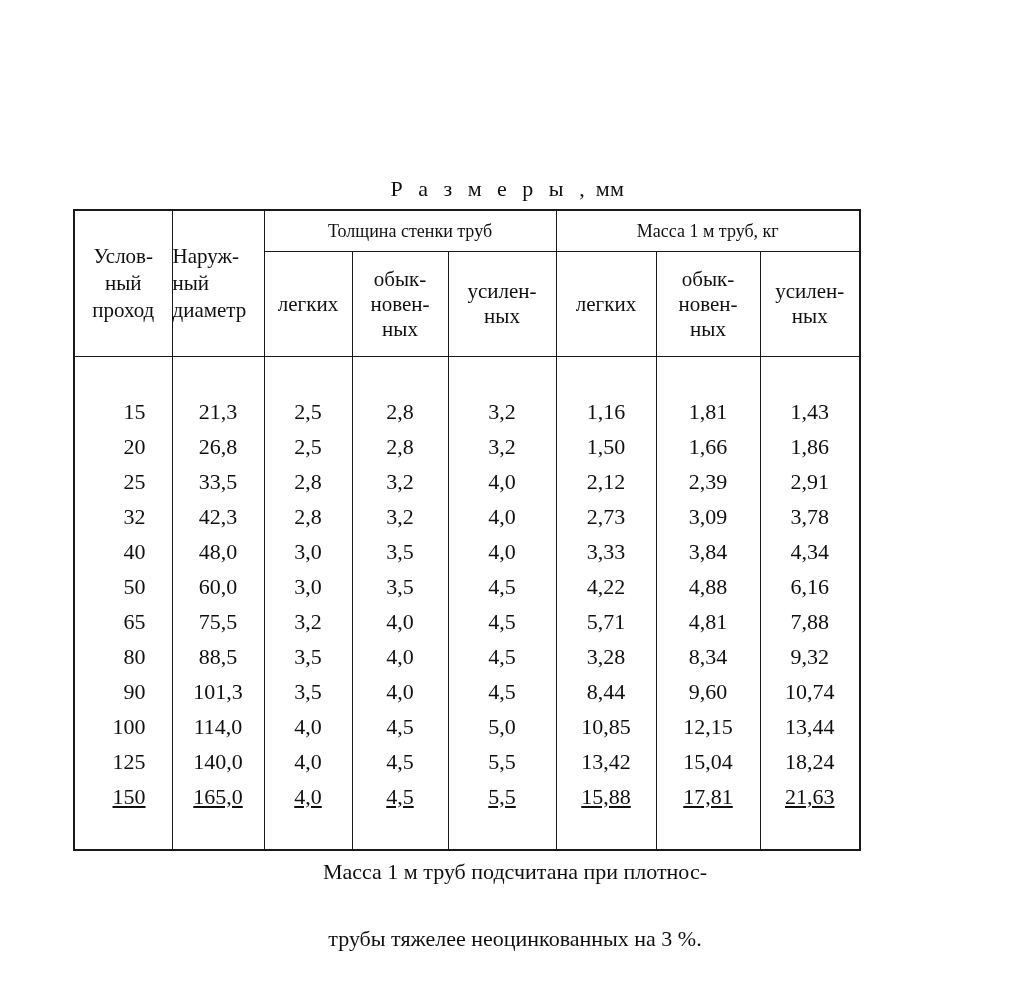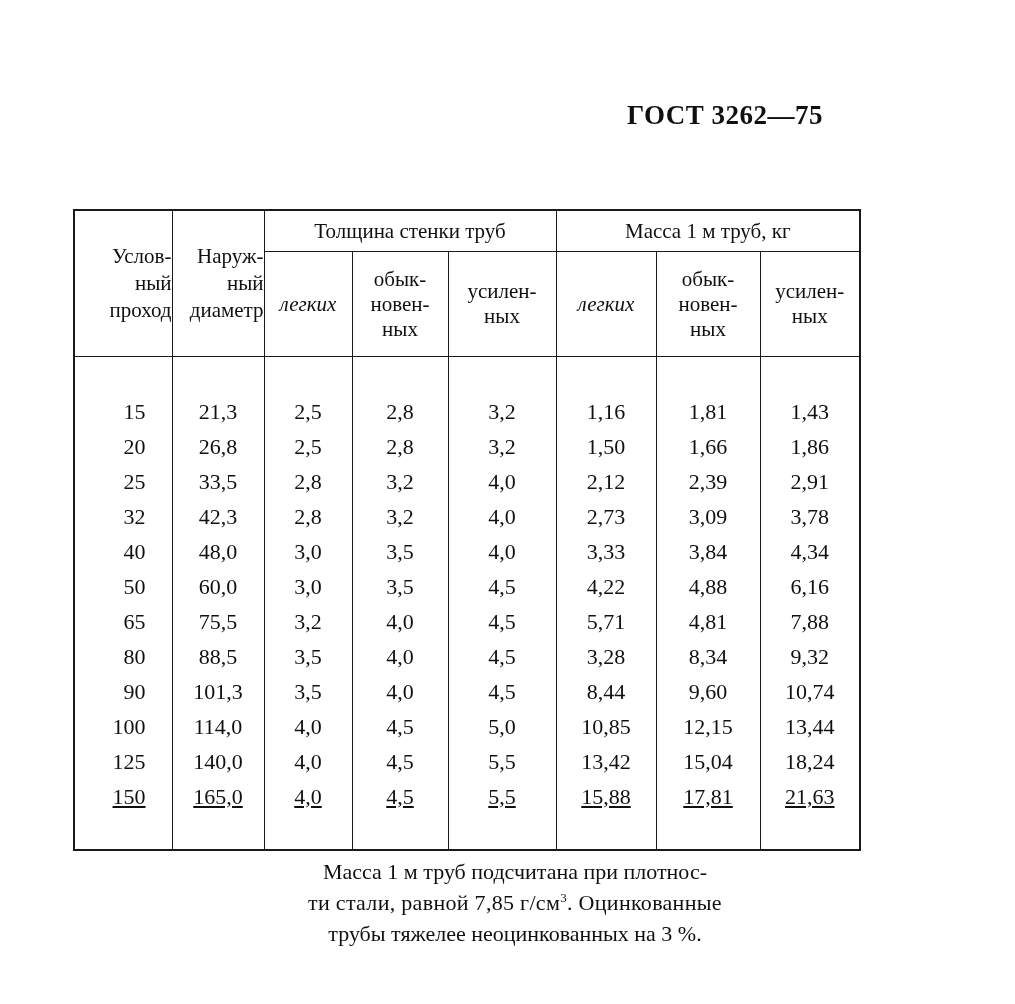--- a/index.html
+++ b/index.html
@@ -60,45 +60,44 @@
     font-weight: normal;
     vertical-align: middle;
     background: #fff;
   }
   
   table.dims {
     border: 2px solid #1a1a1a;
   }
   .hdr-group {
     text-align: center;
-    font-size: 21px;
+    font-size: 18px;
     height: 40px;
     padding: 4px 2px;
     margin-left: 28px;
   }
   .hdr-sub {
     text-align: center;
     font-size: 21px;
     height: 104px;
     padding: 4px 4px 8px 4px;
     vertical-align: bottom;
   }
   .hdr-sub.mid {
     vertical-align: middle;
-    font-style: italic;
   }
   .hdr-tall {
-    text-align: right;
+    text-align: center;
     font-size: 21px;
     padding: 8px 10px;
     vertical-align: middle;
     line-height: 1.28;
   }
   .hdr-tall.c2 {
-    text-align: right;
+    text-align: left;
   }
   .spacer-row td {
     height: 22px;
     border-top: 2px solid #1a1a1a;
     border-bottom: none;
   }
   tbody.data td {
     height: 35px;
     text-align: center;
     font-size: 22px;
@@ -130,34 +129,37 @@
     line-height: 1.42;
     text-align: justify;
     text-align-last: center;
   }
   .note .ln {
     display: block;
     white-space: nowrap;
   }
   .note .ln.l1 { text-align: center; }
   .note .ln.l2 { text-align: center; letter-spacing: 0.3px;}
-  .note .ln.l3 { text-align: center; }
+  .note .ln.l3 { text-align: center; margin-top: 36px; }
   sup.small {
     font-size: 13px;
     vertical-align: super;
   }
   .bind-inline { display: inline; }
 </style>
 </head>
 <body>
 
 <div class="page">
 
-  <div class="doc-title">ГОСТ 3262—75</div>
-
+
+  <div class="table-caption">
+    <span class="sp">Р а з м е р ы ,</span>
+    <span>мм</span>
+  </div>
 
   <div class="table-wrap">
     <table class="dims">
       <colgroup>
         <col style="width:98px">
         <col style="width:92px">
         <col style="width:88px">
         <col style="width:96px">
         <col style="width:108px">
         <col style="width:100px">
@@ -344,17 +346,16 @@
           <td></td>
           <td></td>
           <td></td>
         </tr>
       </tbody>
     </table>
   </div>
 
   <div class="note">
     <span class="ln l1">Масса 1 м труб подсчитана при плотнос-</span>
-    <span class="ln l2"><span class="bind-inline">ти стали, равной 7,85 г/см</span><sup class="small">3</sup><span class="bind-inline">. Оцинкованные</span></span>
     <span class="ln l3">трубы тяжелее неоцинкованных на 3 %.</span>
   </div>
 
 </div>
 
 </body></html>

